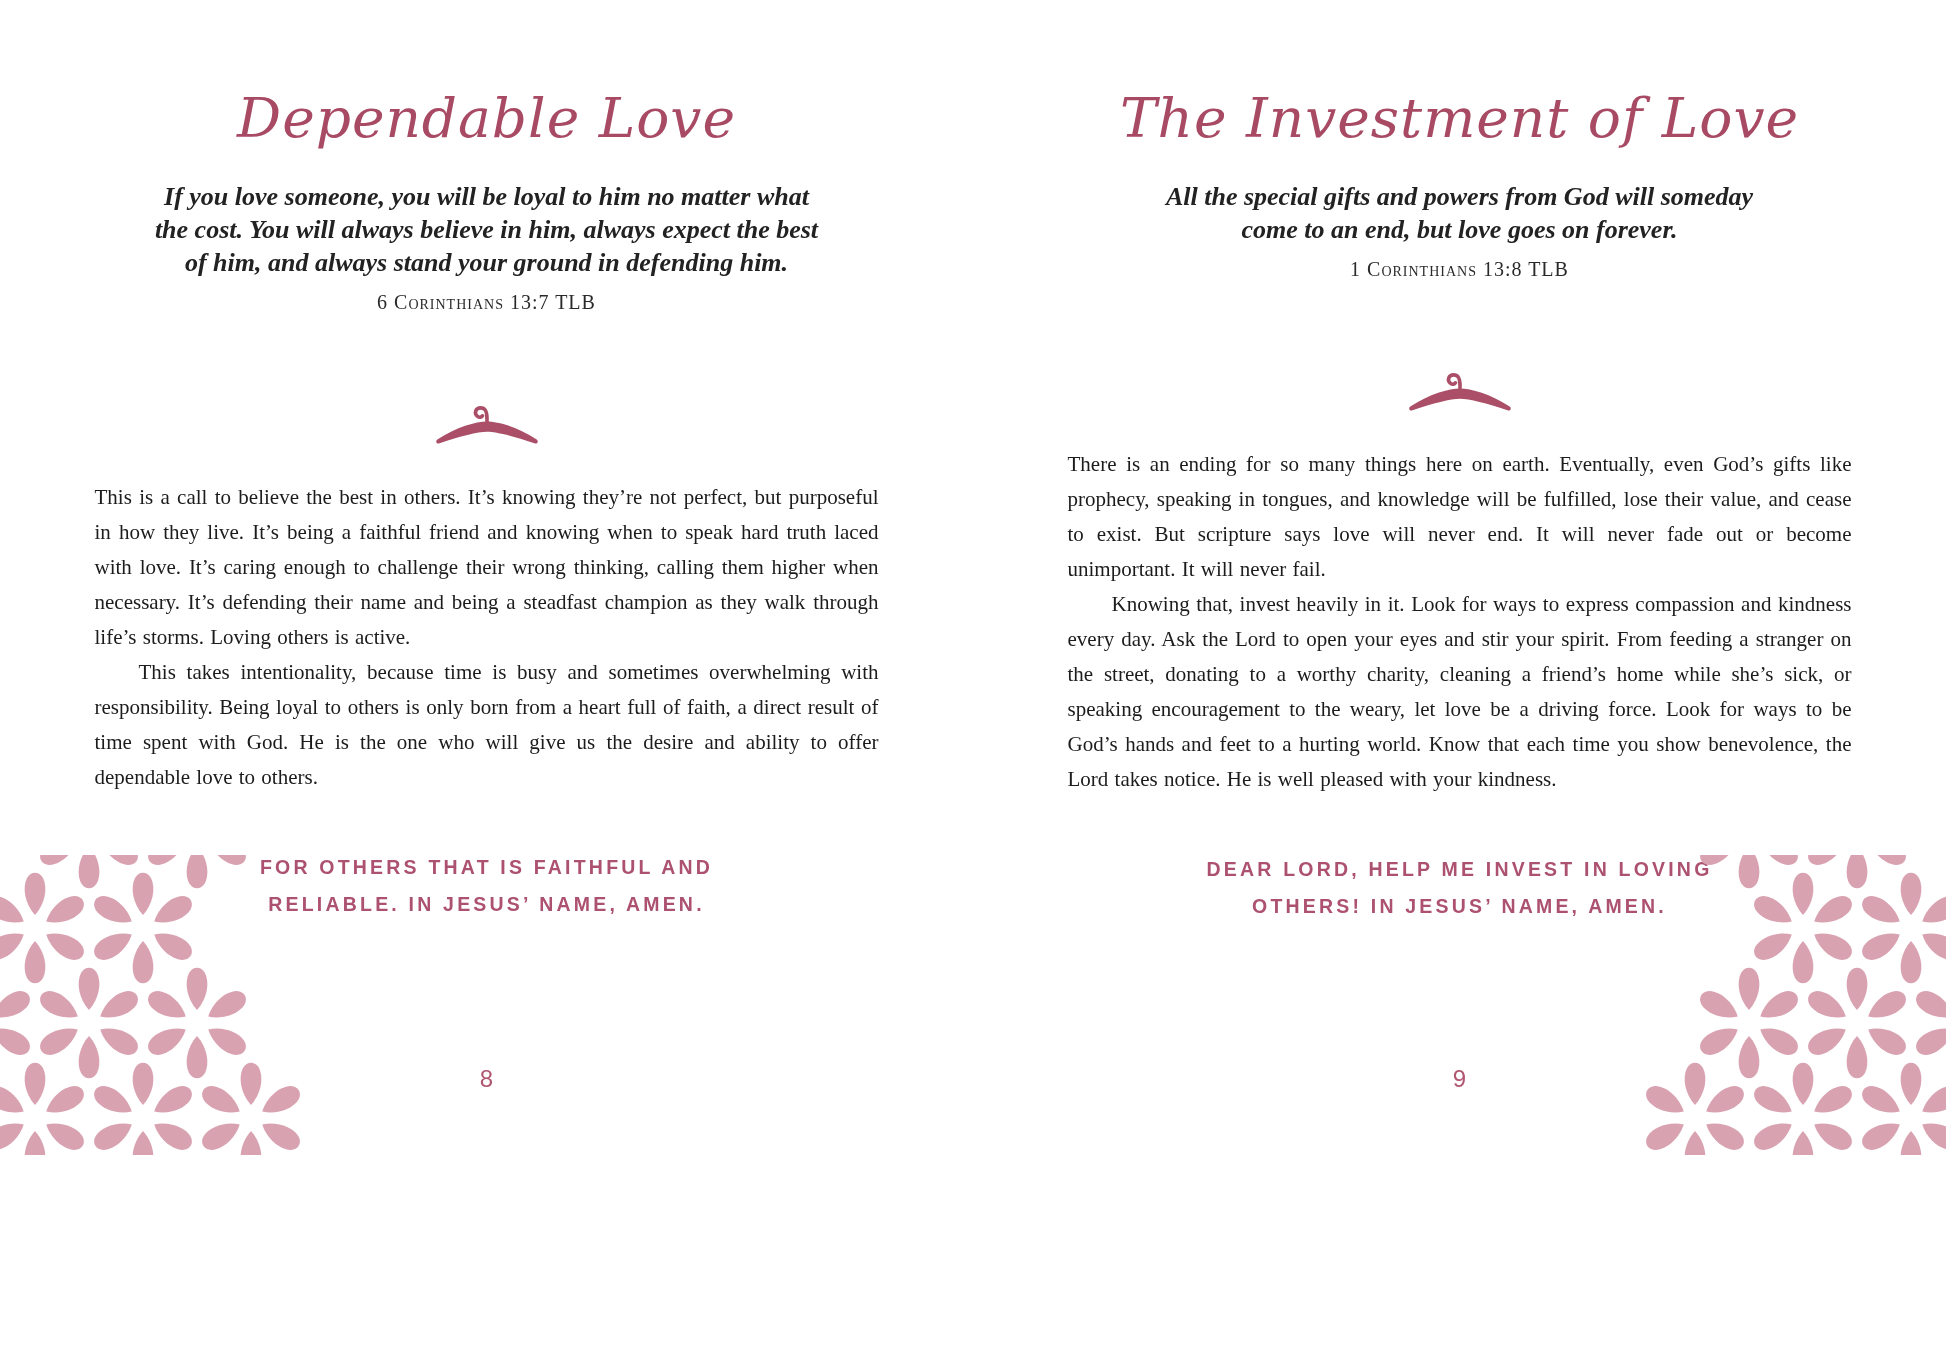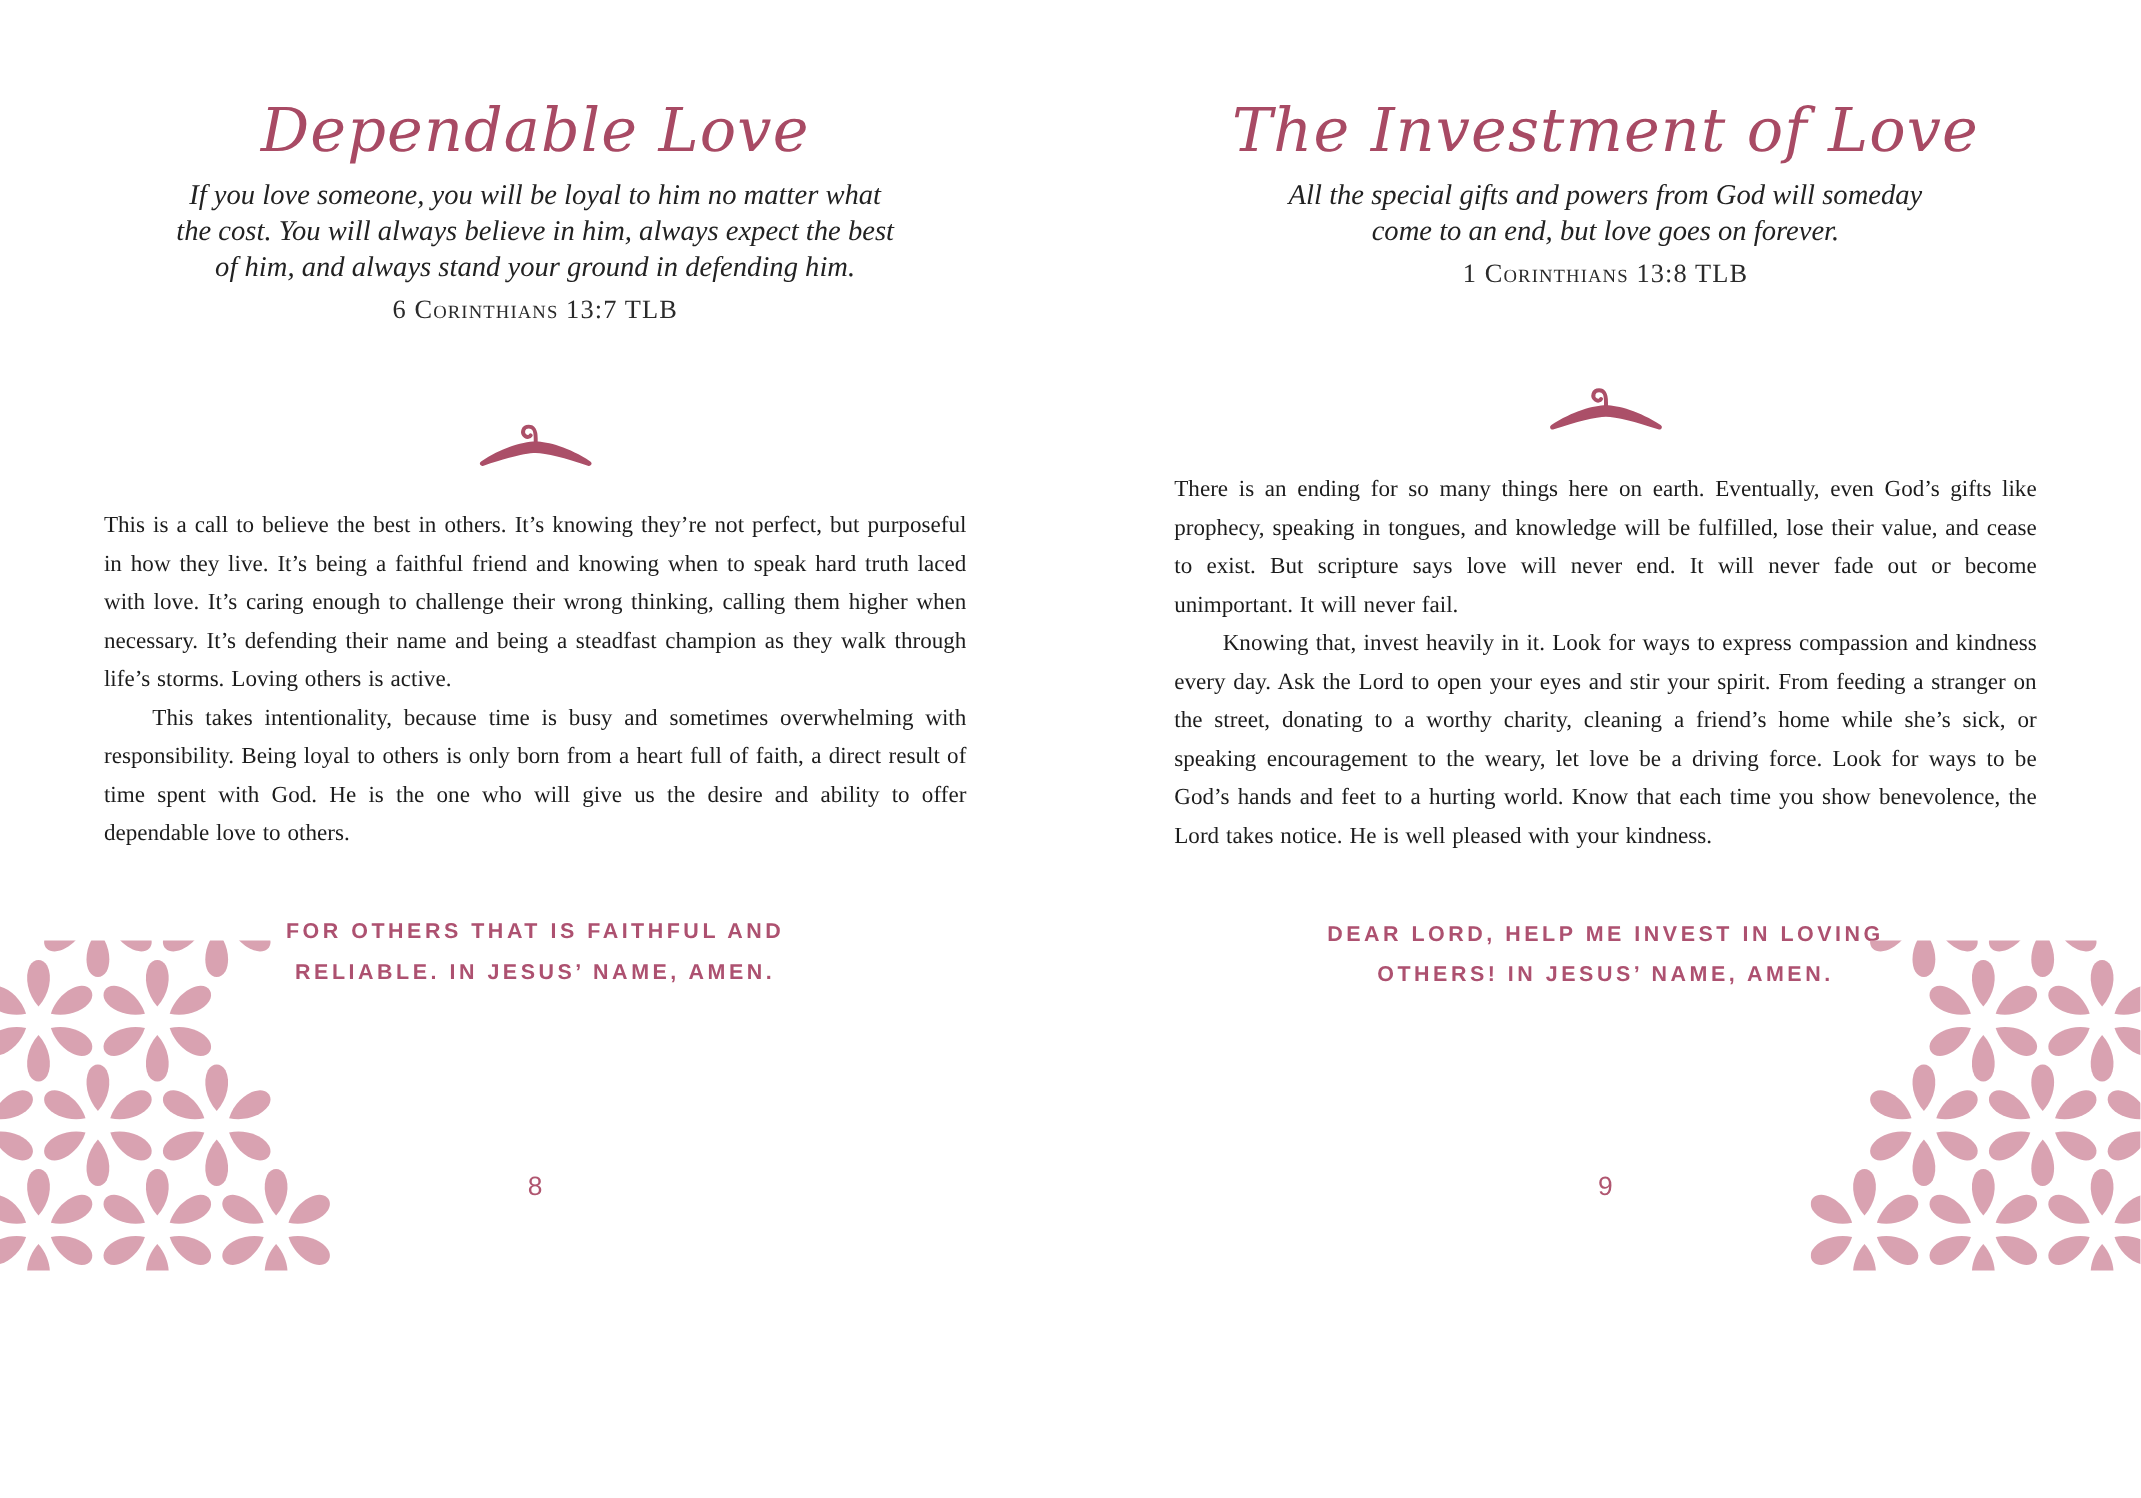--- a/index.html
+++ b/index.html
@@ -19,35 +19,35 @@
     text-align: center;
     font-family: "DejaVu Serif", serif;
     font-style: italic;
     font-weight: 400;
     font-size: 55px;
     line-height: 68px;
     color: #a84a64;
     letter-spacing: 1px;
   }
 
-  .verse { margin-top: 8px; text-align: center; }
+  .verse { margin-top: 28px; text-align: center; font-weight: bold; }
   .verse-line {
     font-family: "Liberation Serif", serif;
     font-style: italic;
     font-size: 26px;
     line-height: 33px;
     color: #222222;
   }
 
   .reference {
     margin-top: 7px;
     text-align: center;
     font-family: "Liberation Serif", serif;
     font-variant: small-caps;
-    font-size: 24px;
+    font-size: 20px;
     line-height: 33px;
     letter-spacing: 1px;
     color: #2a2a2a;
   }
 
   .hanger { margin: 78px auto 0; width: 110px; height: 56px; }
   .hanger svg { display: block; width: 110px; height: 56px; }
 
   .body-text {
     margin-top: 27px;

